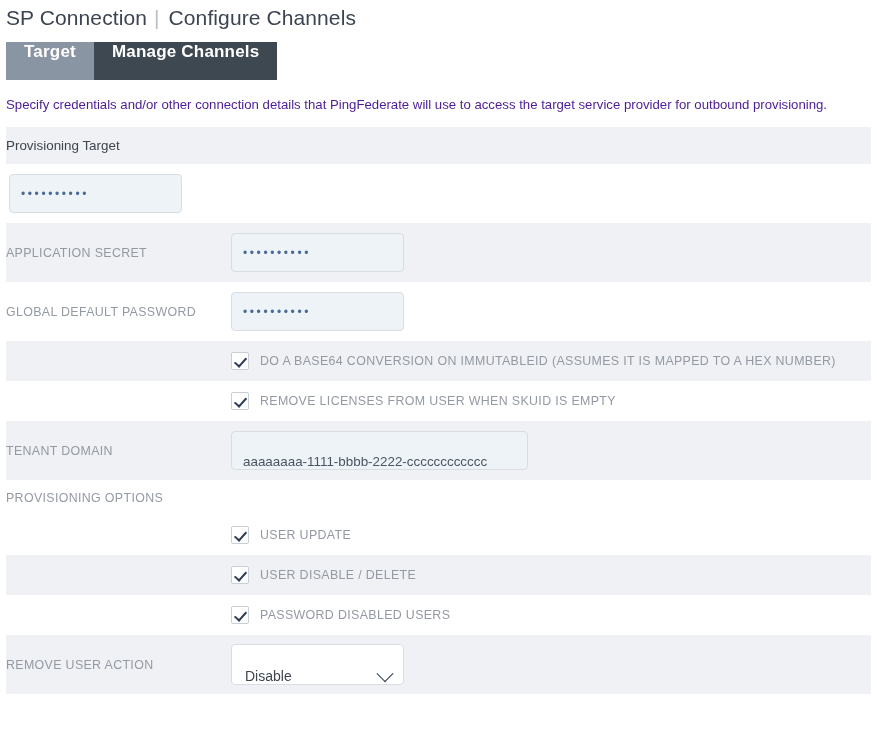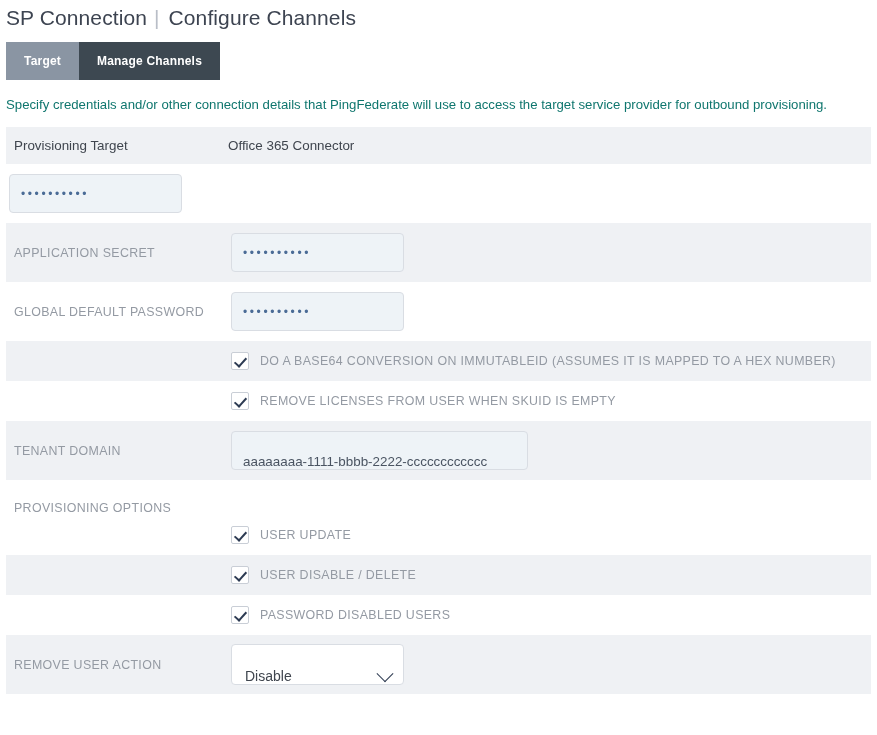--- a/index.html
+++ b/index.html
@@ -35,38 +35,37 @@
 
   
   .tabs {
     margin: 12px 0 0 6px;
     display: flex;
     align-items: stretch;
     height: 38px;
   }
   .tab {
     display: flex;
-    align-items: center;
     justify-content: center;
-    font-size: 12px;
+    font-size: 17px;
     font-weight: bold;
     color: #ffffff;
     padding: 0 18px;
     cursor: pointer;
     white-space: nowrap;
     letter-spacing: 0.2px;
   }
   .tab.active   { background: #8a95a3; }
   .tab.inactive { background: #3d4851; }
 
   
   .desc {
     margin: 16px 6px 0 6px;
     font-size: 13.2px;
-    color: #0f766e;
+    color: #4c1d95;
     line-height: 1.4;
     white-space: nowrap;
   }
 
   
   .table {
     margin: 13px 0 0 6px;
     width: 865px;
     border-collapse: collapse;
   }
@@ -74,21 +73,20 @@
     display: flex;
     align-items: center;
     width: 100%;
   }
   .row.shade  { background: #eff1f4; }
   .row.plain  { background: #ffffff; }
 
   .cell-label {
     width: 222px;
     flex: 0 0 222px;
-    padding-left: 8px;
     font-size: 12.4px;
     color: #949aa3;
     letter-spacing: 0.35px;
     white-space: nowrap;
   }
   .cell-label.dark {
     color: #3f454e;
     font-size: 13.4px;
     letter-spacing: 0;
   }
@@ -96,21 +94,21 @@
     flex: 1 1 auto;
     font-size: 13.4px;
     color: #3f454e;
     white-space: nowrap;
   }
 
   
   .h-header { height: 37px; }
   .h-field  { height: 59px; }
   .h-check  { height: 40px; }
-  .h-sect   { height: 35px; align-items: flex-end; }
+  .h-sect   { height: 35px; }
   .h-select { height: 59px; }
 
   
   .input {
     height: 39px;
     border: 1px solid #d9dde3;
     border-radius: 4px;
     background: #eef3f7;
     display: flex;
     align-items: center;
@@ -205,21 +203,20 @@
       <span>Manage Channels</span>
     </div>
   </div>
 
   <div class="desc">Specify credentials and/or other connection details that PingFederate will use to access the target service provider for outbound provisioning.</div>
 
   <div class="table">
 
     <div class="row shade h-header">
       <div class="cell-label dark">Provisioning Target</div>
-      <div class="cell-value">Office 365 Connector</div>
     </div>
 
     <div class="row plain h-field">
       <div class="cell-value field-pad">
         <div class="input w-pw">
           <span class="pw-dots">••••••••••</span>
         </div>
       </div>
     </div>
 

